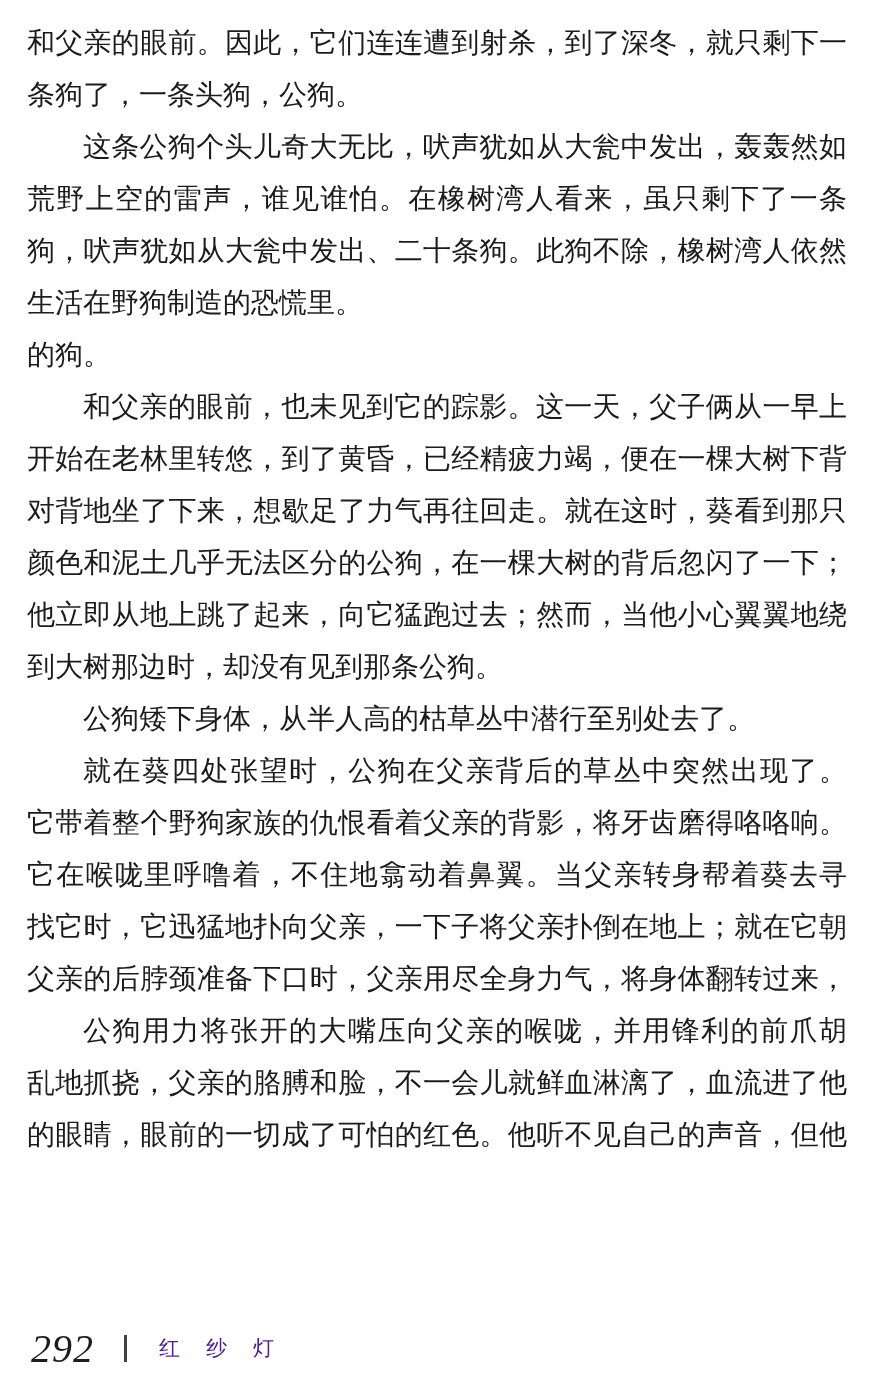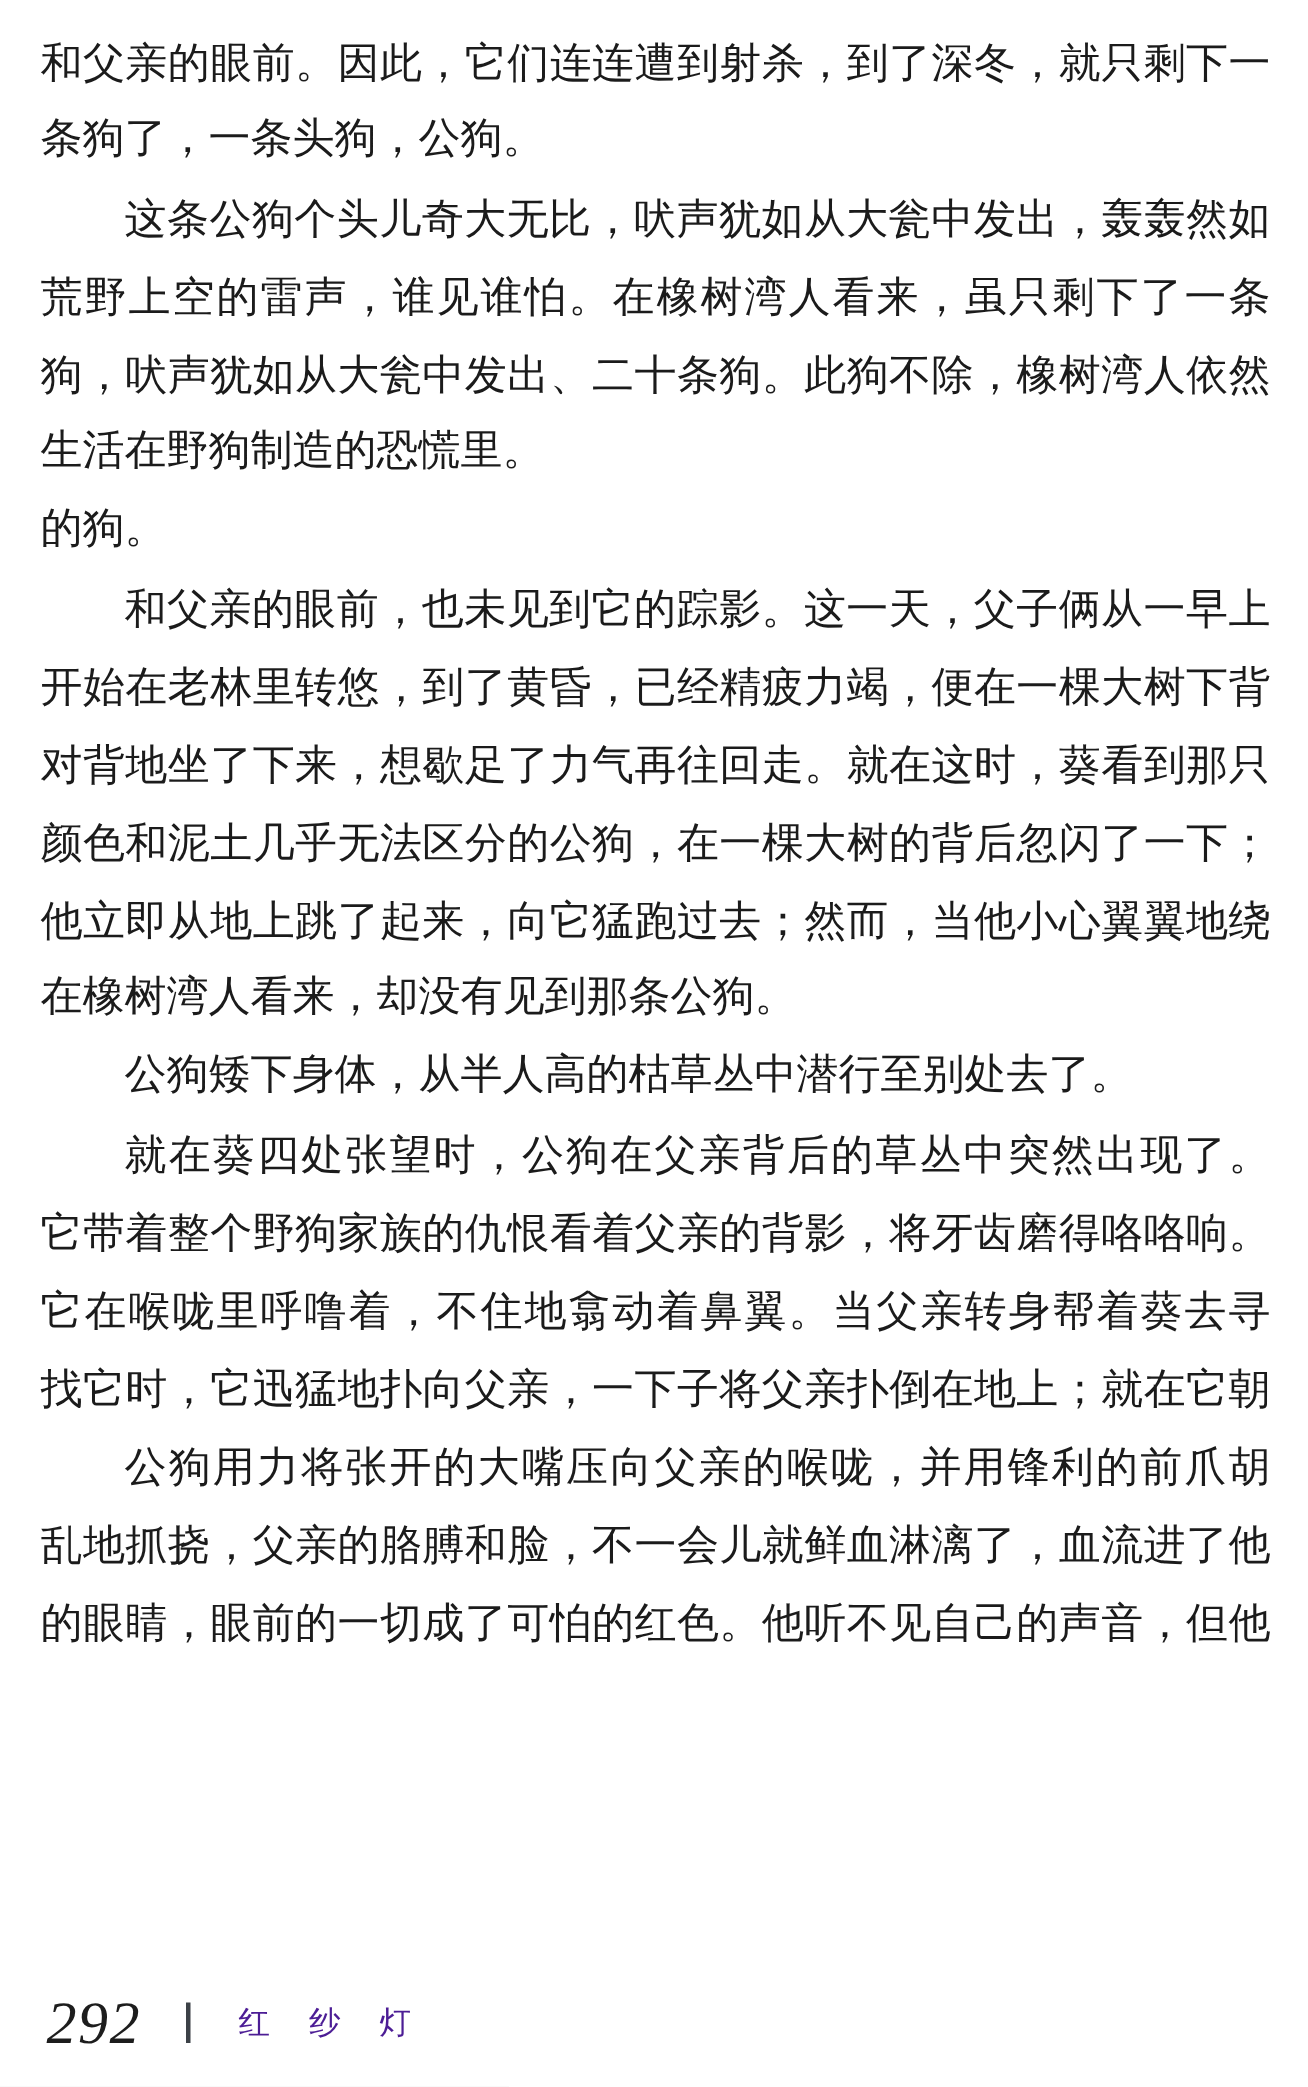--- a/index.html
+++ b/index.html
@@ -30,21 +30,20 @@
     overflow: hidden;
   }
   .line.full {
     text-align: justify;
     text-align-last: justify;
     text-justify: inter-character;
   }
   .line.short {
     text-align: center;
     text-align-last: left;
-    font-family: Liberation Mono, monospace;
   }
   .line.indent {
     text-indent: 2em;
   }
 
   .footer {
     position: absolute;
     left: 31px;
     top: 1326px;
     height: 44px;
@@ -84,26 +83,27 @@
       <div class="line full indent">这条公狗个头儿奇大无比，吠声犹如从大瓮中发出，轰轰然如</div>
       <div class="line full">荒野上空的雷声，谁见谁怕。在橡树湾人看来，虽只剩下了一条</div>
       <div class="line full">狗，吠声犹如从大瓮中发出、二十条狗。此狗不除，橡树湾人依然会</div>
       <div class="line short">生活在野狗制造的恐慌里。</div>
       <div class="line short">的狗。</div>
       <div class="line full indent">和父亲的眼前，也未见到它的踪影。这一天，父子俩从一早上就</div>
       <div class="line full">开始在老林里转悠，到了黄昏，已经精疲力竭，便在一棵大树下背</div>
       <div class="line full">对背地坐了下来，想歇足了力气再往回走。就在这时，葵看到那只</div>
       <div class="line full">颜色和泥土几乎无法区分的公狗，在一棵大树的背后忽闪了一下；</div>
       <div class="line full">他立即从地上跳了起来，向它猛跑过去；然而，当他小心翼翼地绕</div>
-      <div class="line short">在橡树湾人看来，却没有见到那条公狗。</div>
+      <div class="line short">到大树那边时，却没有见到那条公狗。</div>
       <div class="line short indent">公狗矮下身体，从半人高的枯草丛中潜行至别处去了。</div>
       <div class="line full indent">就在葵四处张望时，公狗在父亲背后的草丛中突然出现了。</div>
       <div class="line full">它带着整个野狗家族的仇恨看着父亲的背影，将牙齿磨得咯咯响。</div>
       <div class="line full">它在喉咙里呼噜着，不住地翕动着鼻翼。当父亲转身帮着葵去寻</div>
       <div class="line full">找它时，它迅猛地扑向父亲，一下子将父亲扑倒在地上；就在它朝</div>
+      <div class="line full">父亲的后脖颈准备下口时，父亲用尽全身力气，将身体翻转过来，</div>
       <div class="line full indent">公狗用力将张开的大嘴压向父亲的喉咙，并用锋利的前爪胡</div>
       <div class="line full">乱地抓挠，父亲的胳膊和脸，不一会儿就鲜血淋漓了，血流进了他</div>
       <div class="line full">的眼睛，眼前的一切成了可怕的红色。他听不见自己的声音，但他</div>
     </main>
 
   <footer class="footer">
     <span class="pagenum">292</span>
     <span class="divider"></span>
     <span class="booktitle">红纱灯</span>
   </footer>

